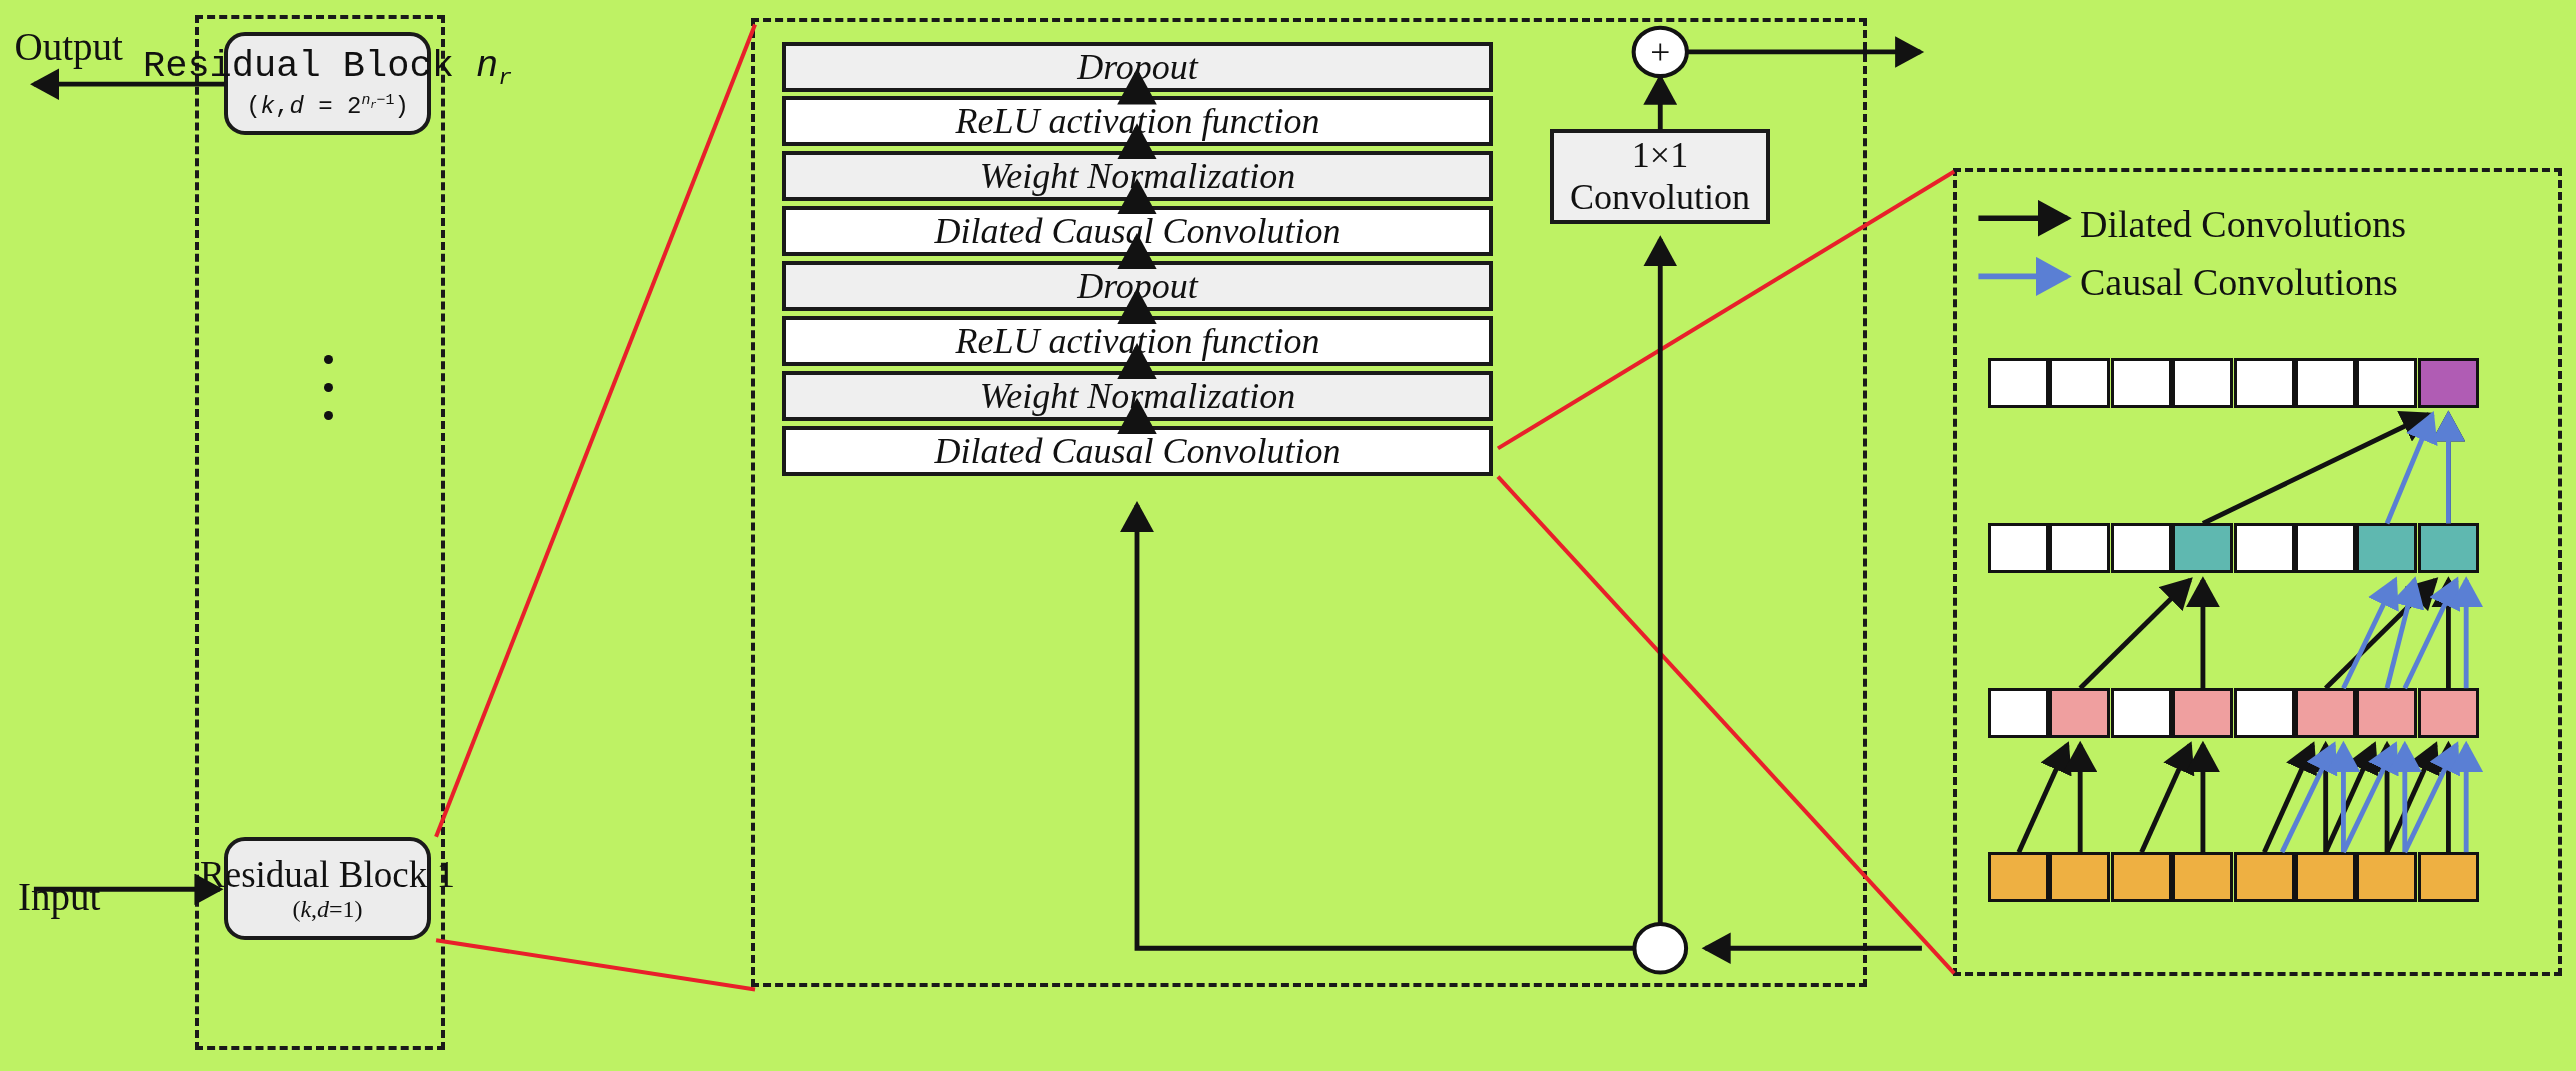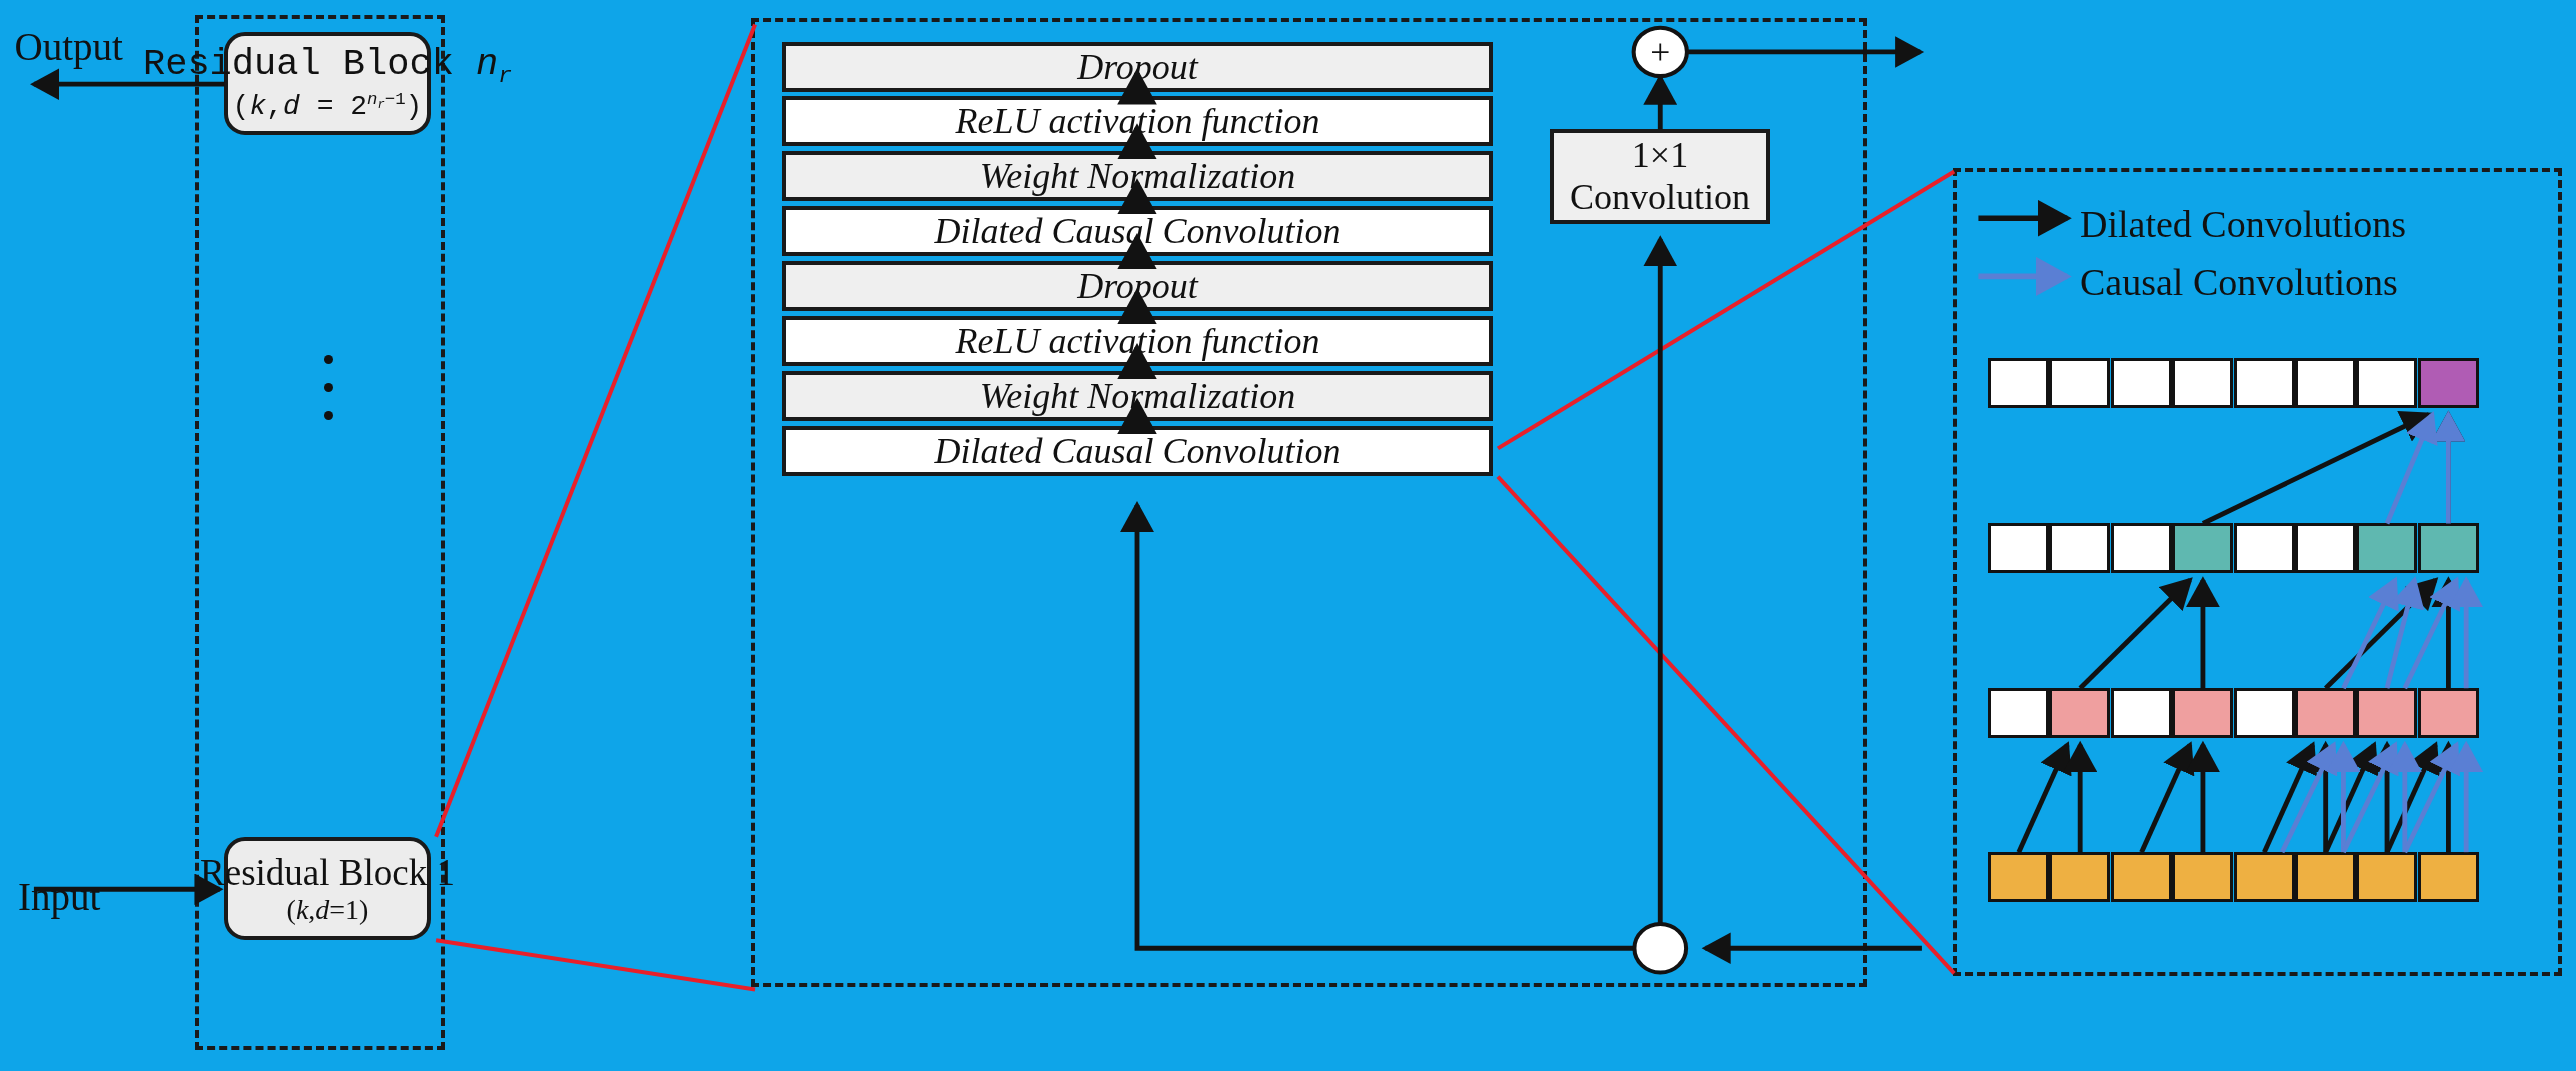--- a/index.html
+++ b/index.html
@@ -1,28 +1,28 @@
 <!DOCTYPE html>
 <html style="font-size:13px"><head>
 <meta charset="utf-8">
 <style>
   html,body{margin:0;padding:0;background:#ffffff;}
   body{width:2576px;height:1072px;font-family:"Liberation Serif",serif;}
-  #root{position:relative;width:2576px;height:1072px;overflow:hidden;background:#0ea5e9;}
+  #root{position:relative;width:2576px;height:1072px;overflow:hidden;background:#bef264;}
 
   .dashed-panel{position:absolute;border:4px dashed #1a1a1a;box-sizing:border-box;background:transparent;}
 
   .rblock{
     position:absolute;box-sizing:border-box;
     background:#ececec;border:4px solid #1a1a1a;border-radius:21px;
     display:flex;flex-direction:column;align-items:center;justify-content:center;
     line-height:1.12;color:#111;
   }
   .rblock .l1{font-size:37px;white-space:nowrap;}
-  .rblock .l2{font-size:28px;white-space:nowrap;}
+  .rblock .l2{font-size:24px;white-space:nowrap;}
 
   .layerbox{
     position:absolute;box-sizing:border-box;
     border:4px solid #1a1a1a;
     display:flex;align-items:center;justify-content:center;
     font-size:36px;color:#111;white-space:nowrap;font-style:italic;
   }
   .layerbox.grey{background:#efefef;}
   .layerbox.white{background:#ffffff;}
 

